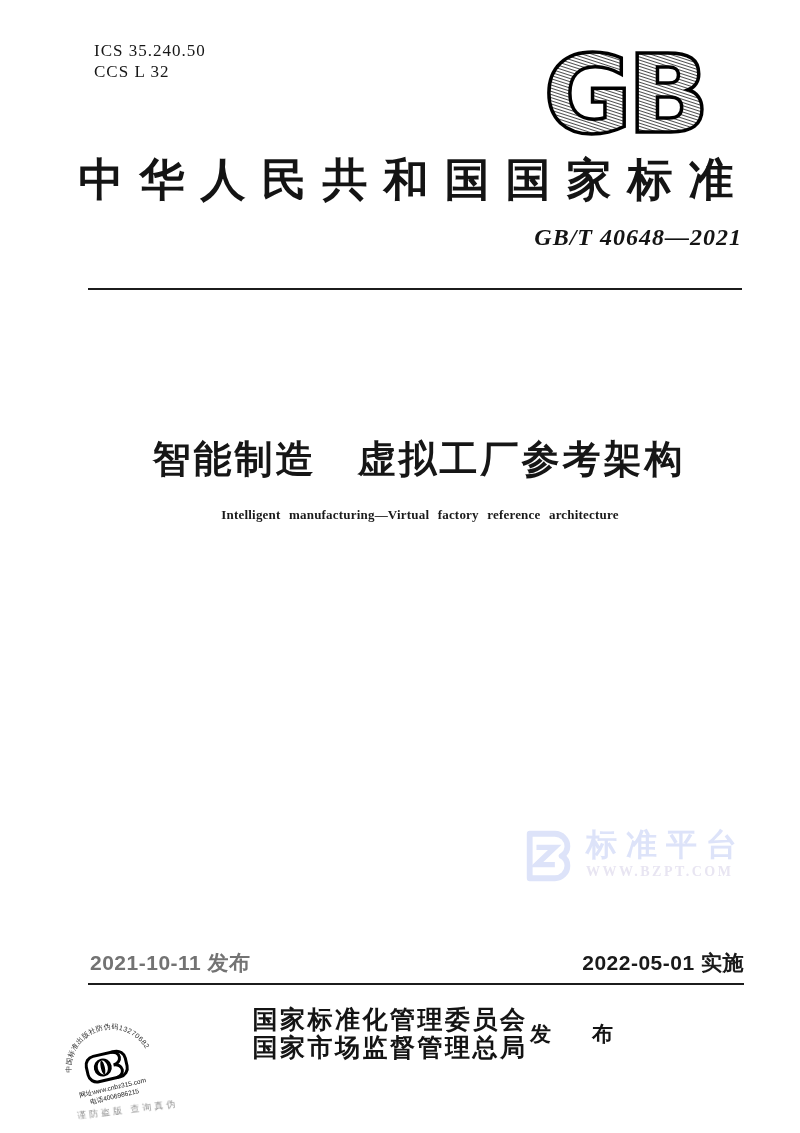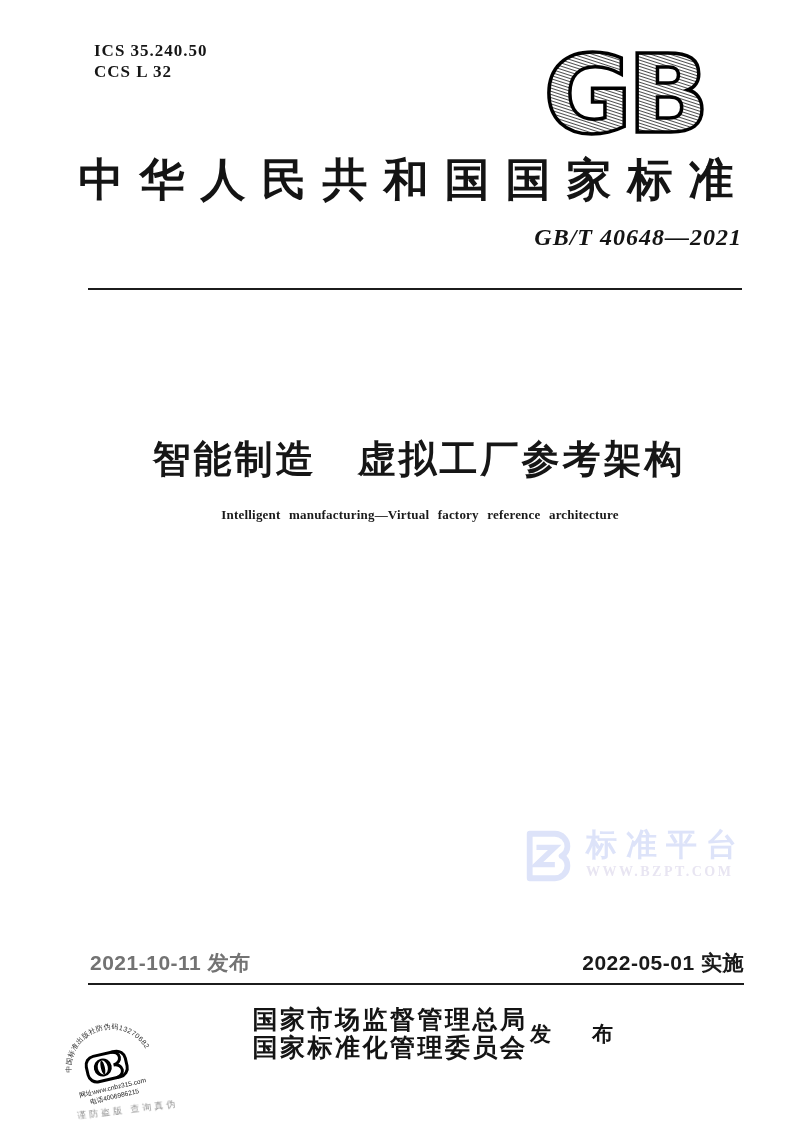--- a/index.html
+++ b/index.html
@@ -3,21 +3,21 @@
 <meta charset="utf-8">
 <style>
   * { margin:0; padding:0; box-sizing:border-box; }
   html,body { background:#ffffff; }
   body { font-family:"Liberation Serif", serif; }
   .page {
     position:relative; width:800px; height:1133px; margin:0 auto;
     background:#ffffff; overflow:hidden; color:#111;
   }
   .ics-block { position:absolute; left:94px; top:40px; font-family:"Liberation Serif",serif;
-    font-weight:bold; font-size:17px; line-height:21px; letter-spacing:1px; color:#161616; }
+    font-weight:normal; font-size:17px; line-height:21px; letter-spacing:1px; color:#161616; }
   .gb-logo { position:absolute; left:543px; top:44px; width:162px; height:96px; }
   .nat-title { position:absolute; left:0; top:150px; width:100%; text-align:center;
     font-family:"Liberation Serif",serif; font-weight:bold; font-size:45px; color:#141414;
     letter-spacing:16px; text-indent:28px; white-space:nowrap; }
   .std-number { position:absolute; right:58px; top:224px; font-family:"Liberation Serif",serif;
     font-weight:bold; font-size:24px; letter-spacing:1px; color:#141414;font-style:italic; }
   .rule { position:absolute; height:2px; background:#1c1c1c; }
   .rule-top { left:88px; top:288px; width:654px; }
   .rule-bottom { left:88px; top:983px; width:656px; }
   .doc-title-cn { position:absolute; left:4px; top:434px; width:100%; text-align:center;
@@ -93,22 +93,22 @@
 
   <div class="date-row">
     <div class="issue-date">2021-10-11 发布</div>
     <div class="impl-date">2022-05-01 实施</div>
   </div>
 
   <div class="rule rule-bottom"></div>
 
   <div class="issuers">
     <div class="issuers-inner">
+      <div class="issuer-line">国家标准化管理委员会</div>
       <div class="issuer-line">国家市场监督管理总局</div>
-      <div class="issuer-line">国家标准化管理委员会</div>
     </div>
   </div>
   <div class="release-label">发　布</div>
 
   <div class="stamp">
     <svg viewBox="0 0 96 84">
       <defs>
         <path id="arcPath" d="M10,42 A40,40 0 0 1 88,36"></path>
       </defs>
       <text font-size="7" fill="#2c2c2c" font-family="'Liberation Sans',sans-serif" letter-spacing="0.4">

